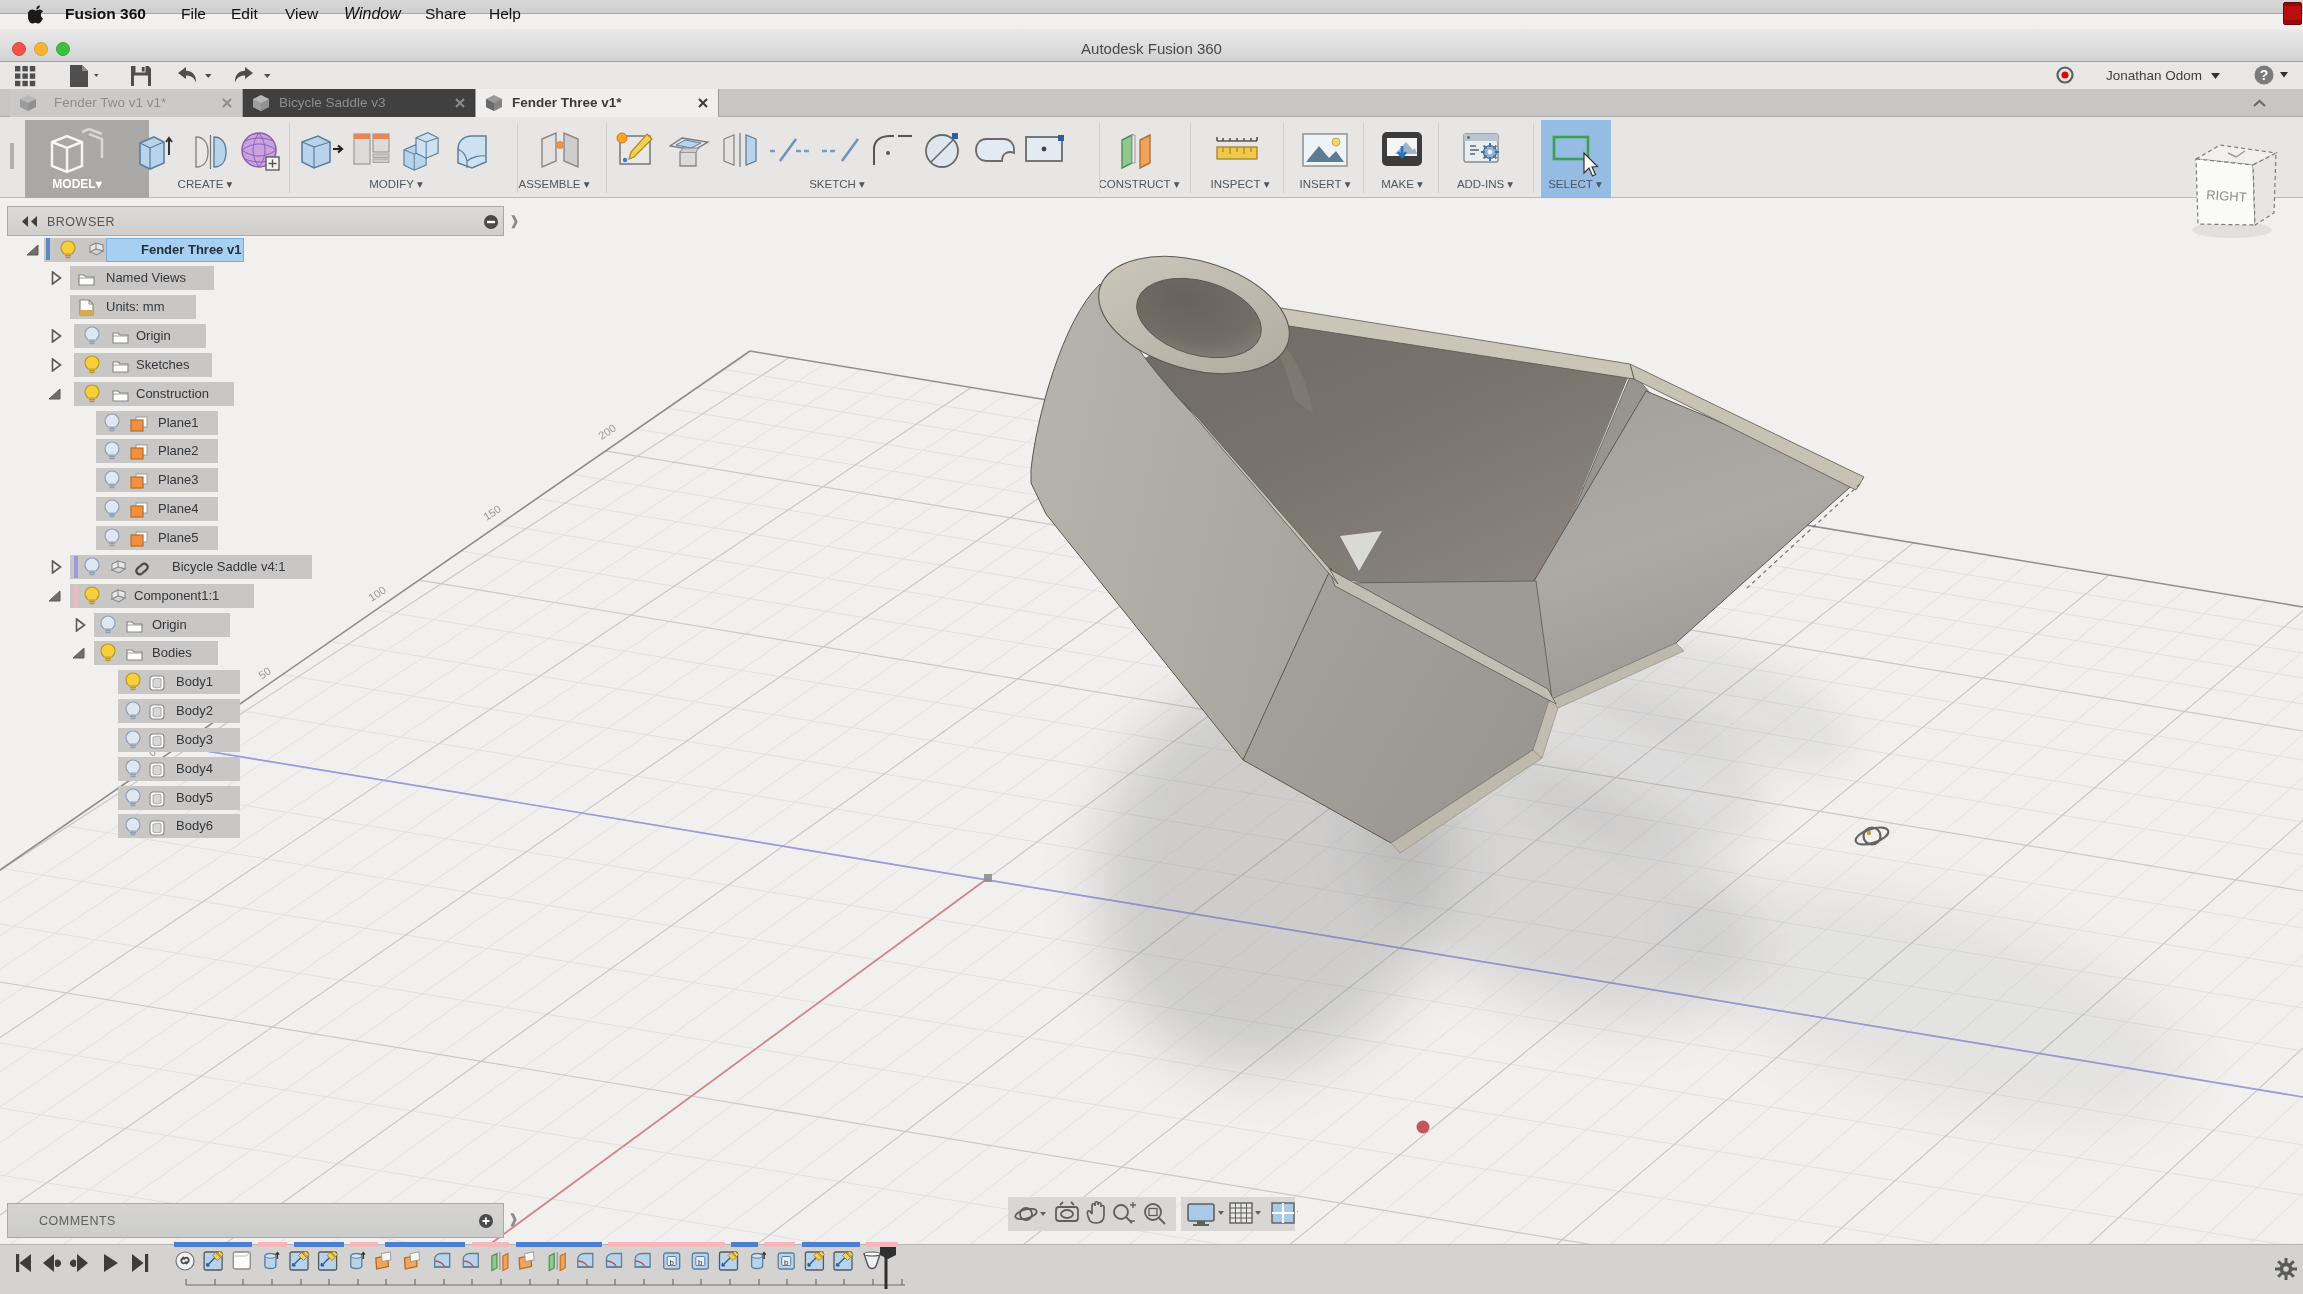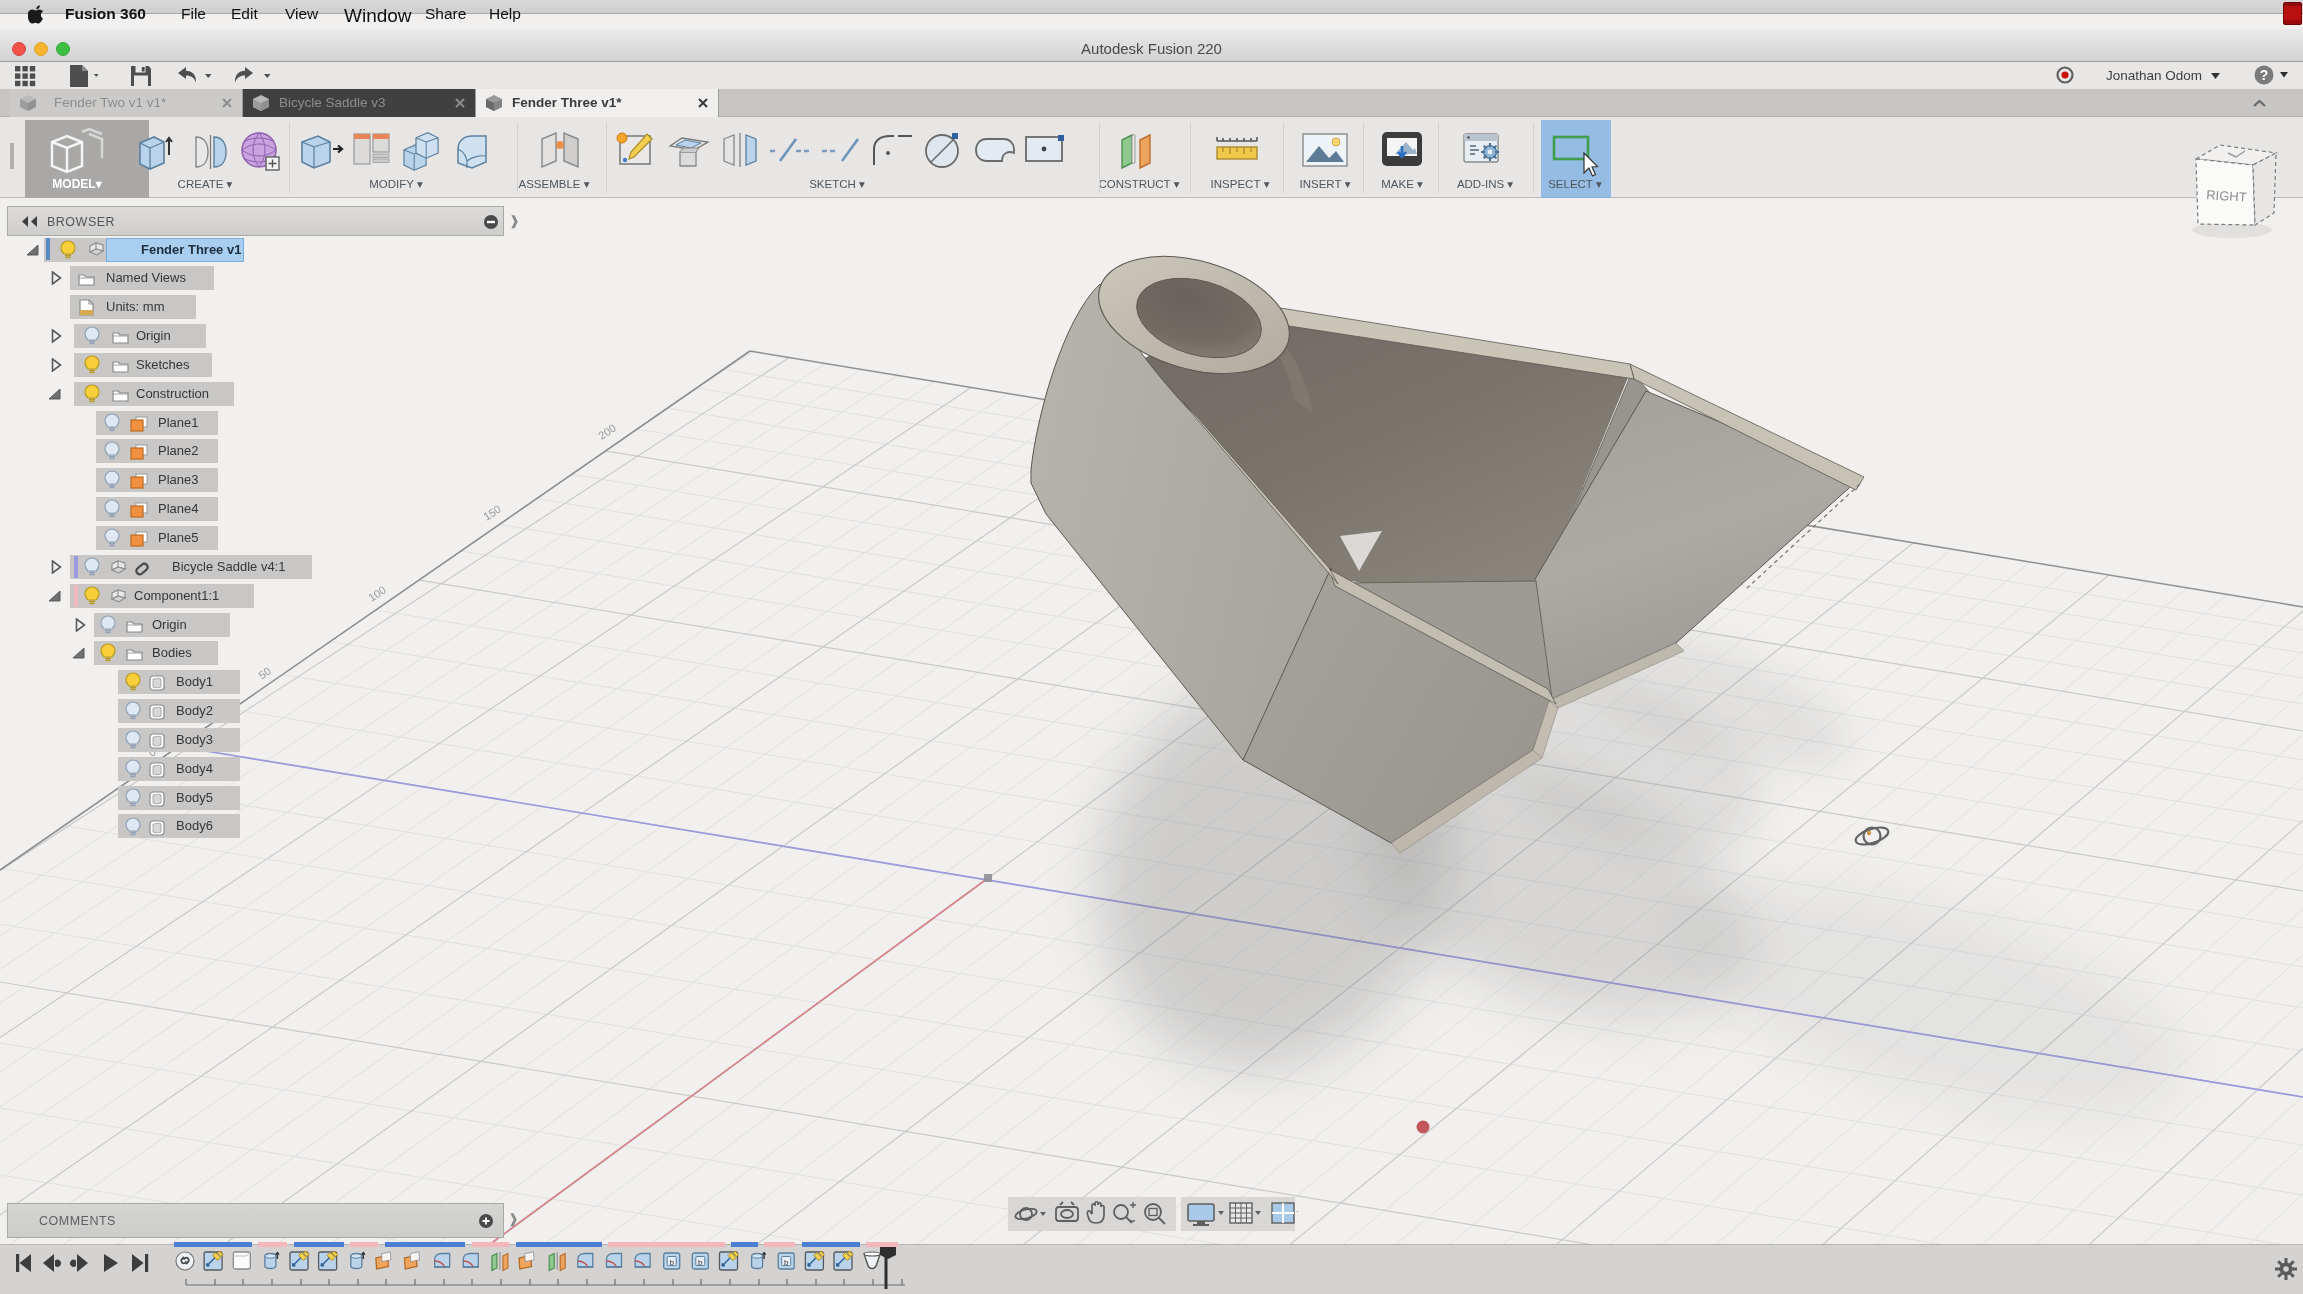--- a/index.html
+++ b/index.html
@@ -96,30 +96,30 @@
 </g>
 </svg>
 <div class="abs" style="left:0;top:0;width:2303px;height:14px;background:linear-gradient(#d8d8d8,#cecece);border-bottom:1px solid #a8a8a8;">
 <svg class="abs" style="left:28px;top:4px" width="17" height="20" viewBox="0 0 17 20">
       <path d="M11.9 1.2c.1 1-.3 2-.9 2.8-.7.8-1.7 1.4-2.7 1.3-.1-1 .4-2 1-2.7.6-.8 1.7-1.3 2.6-1.4zM14.8 14.5c-.4 1-.6 1.4-1.2 2.3-.8 1.2-1.9 2.7-3.2 2.7-1.2 0-1.5-.8-3.1-.8s-2 .8-3.1.8c-1.4 0-2.4-1.4-3.2-2.6C-.7 13.6-.9 9.8.5 7.8c.9-1.4 2.4-2.2 3.8-2.2 1.5 0 2.4.8 3.6.8 1.2 0 1.9-.8 3.6-.8 1.3 0 2.6.7 3.5 1.9-3.1 1.7-2.6 6.1.2 7z" fill="#1a1a1a"></path>
     </svg>
 <span class="abs" style="left:65px;top:5px;font-size:15.5px;font-weight:bold;color:#111;">Fusion 360</span>
 <span class="abs" style="left:181px;top:5px;font-size:15.5px;color:#111;">File</span>
 <span class="abs" style="left:231px;top:5px;font-size:15.5px;color:#111;">Edit</span>
 <span class="abs" style="left:285px;top:5px;font-size:15.5px;color:#111;">View</span>
-<span class="abs" style="left:344px;top:5px;font-size:19px;color:#111;">Window</span>
+<span class="abs" style="left:344px;top:5px;font-size:16px;color:#111;font-style:italic;">Window</span>
 <span class="abs" style="left:425px;top:5px;font-size:15.5px;color:#111;">Share</span>
 <span class="abs" style="left:489px;top:5px;font-size:15.5px;color:#111;">Help</span>
 <div class="abs" style="left:2283px;top:2px;width:19px;height:23px;background:#b90f10;border-radius:2px;border:1px solid #6e0707;box-shadow:inset 0 3px 0 #8f0b0b, inset 0 -4px 0 #9a0c0c;"></div>
 </div>
 <div class="abs" style="left:0;top:29px;width:2303px;height:33px;background:linear-gradient(#eaeaea,#d2d2d2);border-bottom:1px solid #9f9f9f;">
 <div class="abs" style="left:12px;top:13px;width:14px;height:14px;border-radius:7px;background:#f3534b;border:0.5px solid #d8443e;"></div>
 <div class="abs" style="left:34px;top:13px;width:14px;height:14px;border-radius:7px;background:#f7b42e;border:0.5px solid #dba02a;"></div>
 <div class="abs" style="left:56px;top:13px;width:14px;height:14px;border-radius:7px;background:#3ebf41;border:0.5px solid #35a738;"></div>
-<div class="abs" style="left:0;top:11px;width:2303px;text-align:center;font-size:15px;color:#4a4a4a;">Autodesk Fusion 220</div>
+<div class="abs" style="left:0;top:11px;width:2303px;text-align:center;font-size:15px;color:#4a4a4a;">Autodesk Fusion 360</div>
 </div>
 <div class="abs" style="left:0;top:62px;width:2303px;height:27px;background:#e8e7e6;">
 <svg class="abs" style="left:14px;top:3px" width="24" height="22" viewBox="0 0 24 22">
       <g fill="#4e4e4e">
         <rect x="1" y="1" width="5.4" height="5.4"></rect>
         <rect x="8.4" y="1" width="5.4" height="5.4"></rect>
         <rect x="15.8" y="1" width="5.4" height="5.4"></rect>
         <rect x="1" y="8.4" width="5.4" height="5.4"></rect>
         <rect x="8.4" y="8.4" width="5.4" height="5.4"></rect>
         <rect x="15.8" y="8.4" width="5.4" height="5.4"></rect>

